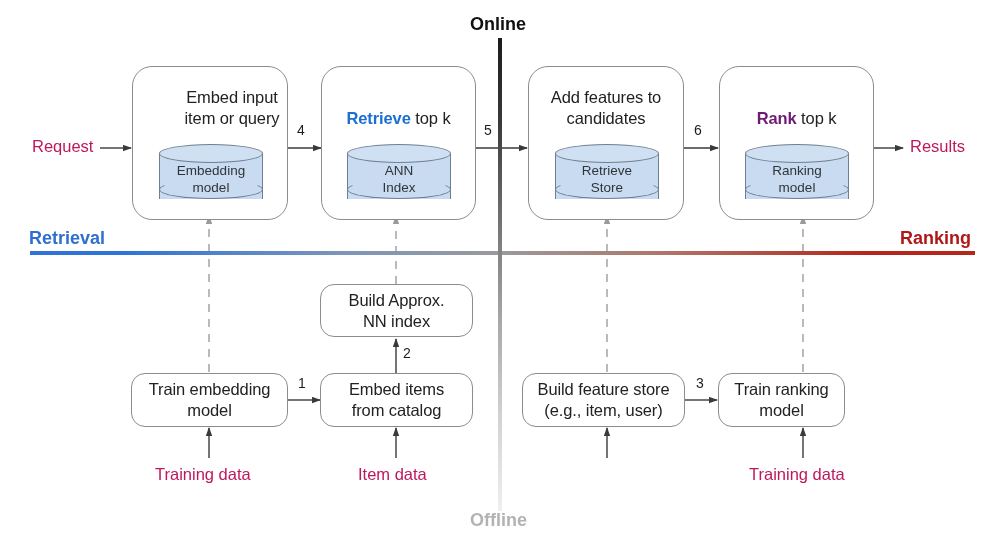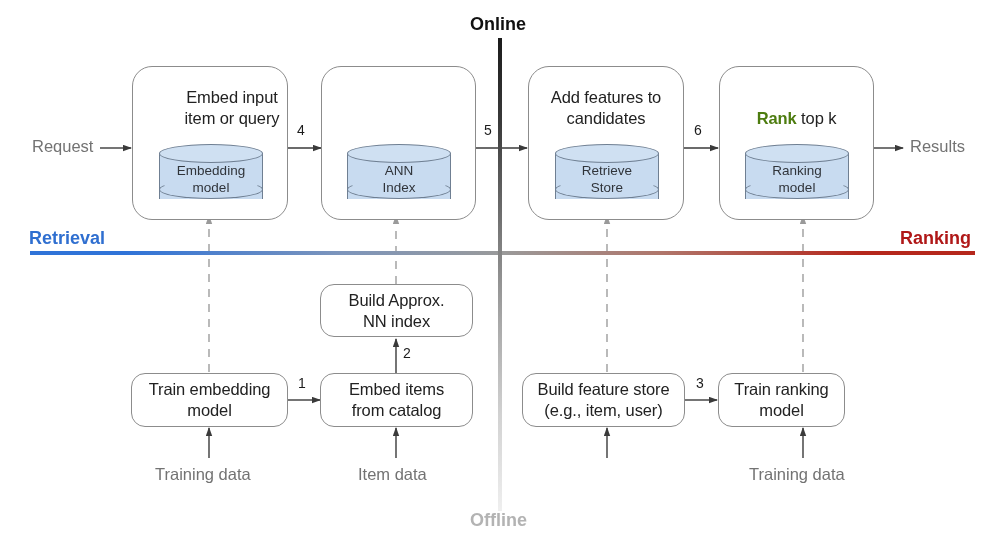--- a/index.html
+++ b/index.html
@@ -50,21 +50,21 @@
   .box.online .box-title {
     margin-top: 20px;
   }
   .box.offline {
     justify-content: center;
   }
   .box.offline .box-title {
     font-size: 16.5px;
   }
   .accent-blue { color: #1a6fd4; font-weight: bold; }
-  .accent-red  { color: #4d7c0f; font-weight: bold; }
+  .accent-red  { color: #701a75; font-weight: bold; }
 
   
   .cyl {
     position: absolute;
     width: 104px;
     height: 64px;
   }
   .cyl-body {
     position: absolute;
     left: 0;
@@ -108,21 +108,21 @@
     font-size: 13.5px;
     line-height: 17px;
     color: #30343a;
     white-space: pre-line;
   }
 
   
   .flabel {
     position: absolute;
     font-size: 16.5px;
-    color: #737373;
+    color: #be185d;
     white-space: nowrap;
   }
   .num {
     position: absolute;
     font-size: 14px;
     color: #1c1c1c;
   }
   .zone-label {
     position: absolute;
     font-size: 18px;
@@ -222,30 +222,34 @@
     <div class="cyl" style="left:26px; top:77px;">
       <div class="cyl-body"></div>
       <div class="cyl-bottom"></div>
       <div class="cyl-top"></div>
       <div class="cyl-label">Embedding
 model</div>
     </div>
   </div>
 
   <div class="box online" style="left:321px; top:66px; width:155px; height:154px;">
+    <div class="box-title">
+      <span class="accent-blue">Retrieve</span><span> top k</span><br>
+      <span>candidates</span>
+    </div>
     <div class="cyl" style="left:25px; top:77px;">
       <div class="cyl-body"></div>
       <div class="cyl-bottom"></div>
       <div class="cyl-top"></div>
       <div class="cyl-label">ANN
 Index</div>
     </div>
   </div>
 
-  <div class="box online" style="left:528px; top:66px; width:156px; height:154px;border-radius:21px;">
+  <div class="box online" style="left:528px; top:66px; width:156px; height:154px;">
     <div class="box-title">Add features to
 candidates</div>
     <div class="cyl" style="left:26px; top:77px;">
       <div class="cyl-body"></div>
       <div class="cyl-bottom"></div>
       <div class="cyl-top"></div>
       <div class="cyl-label">Retrieve
 Store</div>
     </div>
   </div>

